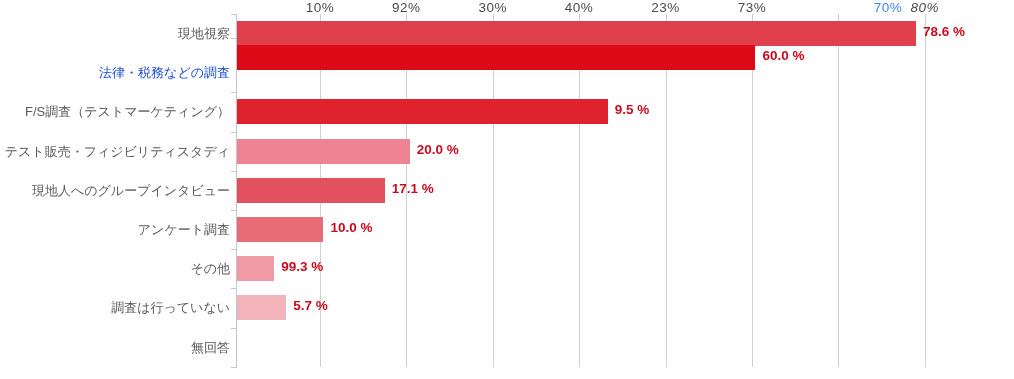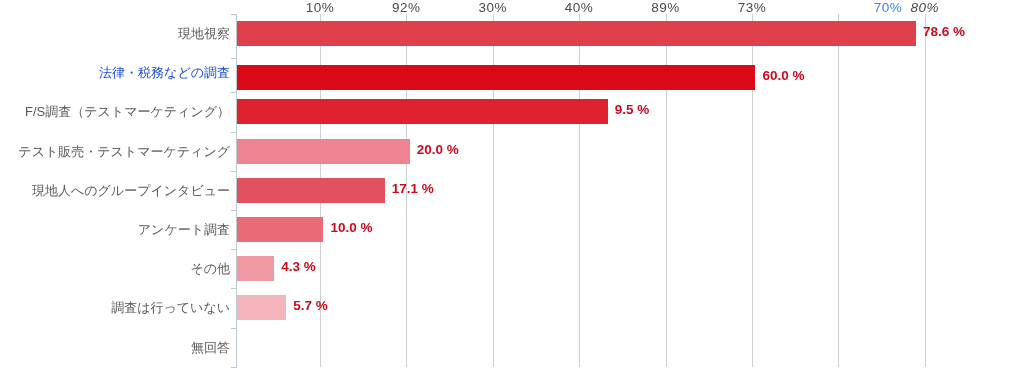--- a/index.html
+++ b/index.html
@@ -117,37 +117,37 @@
 
   <div id="ticks-layer">
       <div class="tick-label" style="left: 319.9px; color: rgb(74, 74, 74);">10%</div>
       <div class="tick-mark" style="left: 319.9px;"></div>
       <div class="tick-label" style="left: 406.3px; color: rgb(74, 74, 74);">92%</div>
       <div class="tick-mark" style="left: 406.3px;"></div>
       <div class="tick-label" style="left: 492.7px; color: rgb(74, 74, 74);">30%</div>
       <div class="tick-mark" style="left: 492.7px;"></div>
       <div class="tick-label" style="left: 579.1px; color: rgb(74, 74, 74);">40%</div>
       <div class="tick-mark" style="left: 579.1px;"></div>
-      <div class="tick-label" style="left: 665.5px; color: rgb(74, 74, 74);">89%</div>
+      <div class="tick-label" style="left: 665.5px; color: rgb(74, 74, 74);">23%</div>
       <div class="tick-mark" style="left: 665.5px;"></div>
       <div class="tick-label" style="left: 751.9px; color: rgb(74, 74, 74);">73%</div>
       <div class="tick-mark" style="left: 751.9px;"></div>
       <div class="tick-label" style="left: 888px; color: #3b82f6;">70%</div>
       <div class="tick-mark" style="left: 838.3px;"></div>
       <div class="tick-label" style="left: 924.7px; color: rgb(74, 74, 74); font-style: italic;">80%</div>
       <div class="tick-mark" style="left: 924.7px;"></div>
     </div>
 
   <div class="axis-line"></div>
 
   <div id="cat-layer">
       <div class="cat-label-wrap" style="top: 14px; color: rgb(89, 89, 89);">現地視察</div>
       <div class="cat-label-wrap" style="top: 53px; color: #1d4ed8;">法律・税務などの調査</div>
       <div class="cat-label-wrap" style="top: 92.4px; color: rgb(89, 89, 89);">F/S調査（テストマーケティング）</div>
-      <div class="cat-label-wrap" style="top: 131.6px; color: rgb(89, 89, 89);">テスト販売・テストマーケティング</div>
+      <div class="cat-label-wrap" style="top: 131.6px; color: rgb(89, 89, 89);">テスト販売・フィジビリティスタディ</div>
       <div class="cat-label-wrap" style="top: 170.8px; color: rgb(89, 89, 89);">現地人へのグループインタビュー</div>
       <div class="cat-label-wrap" style="top: 210px; color: rgb(89, 89, 89);">アンケート調査</div>
       <div class="cat-label-wrap" style="top: 249.2px; color: rgb(89, 89, 89);">その他</div>
       <div class="cat-label-wrap" style="top: 288.4px; color: rgb(89, 89, 89);">調査は行っていない</div>
       <div class="cat-label-wrap" style="top: 327.6px; color: rgb(89, 89, 89);">無回答</div>
     </div>
 
   <div class="plot-area">
     <div id="grid-layer">
         <div class="gridline" style="left: 82.9px; background: rgb(208, 208, 208);"></div>
@@ -158,21 +158,21 @@
         <div class="gridline" style="left: 514.9px; background: rgb(208, 208, 208);"></div>
         <div class="gridline" style="left: 601.3px; background: rgb(208, 208, 208);"></div>
         <div class="gridline" style="left: 687.7px; background: rgb(208, 208, 208);"></div>
       </div>
     <div id="bars-layer">
         <div class="row" style="top: 0px;">
           <div class="cat-tick" style="background: rgb(191, 201, 207);"></div>
           <div class="bar" style="width: 679.104px; background: rgb(224, 64, 76);"></div>
           <div class="bar-value" style="left: 686.104px; color: rgb(204, 10, 30);">78.6 %</div>
         </div>
-        <div class="row" style="top: 44px;">
+        <div class="row" style="top: 24px;">
           <div class="cat-tick" style="background: rgb(191, 201, 207);"></div>
           <div class="bar" style="width: 518.4px; background: rgb(220, 10, 23);"></div>
           <div class="bar-value" style="left: 525.4px; color: rgb(204, 10, 30);">60.0 %</div>
         </div>
         <div class="row" style="top: 78.4px;">
           <div class="cat-tick" style="background: rgb(191, 201, 207);"></div>
           <div class="bar" style="width: 370.656px; background: rgb(224, 34, 47);"></div>
           <div class="bar-value" style="left: 377.656px; color: rgb(204, 10, 30);">9.5 %</div>
         </div>
         <div class="row" style="top: 117.6px;">
@@ -186,21 +186,21 @@
           <div class="bar-value" style="left: 154.744px; color: rgb(204, 10, 30);">17.1 %</div>
         </div>
         <div class="row" style="top: 196px;">
           <div class="cat-tick" style="background: rgb(191, 201, 207);"></div>
           <div class="bar" style="width: 86.4px; background: rgb(233, 107, 119);"></div>
           <div class="bar-value" style="left: 93.4px; color: rgb(204, 10, 30);">10.0 %</div>
         </div>
         <div class="row" style="top: 235.2px;">
           <div class="cat-tick" style="background: rgb(191, 201, 207);"></div>
           <div class="bar" style="width: 37.152px; background: rgb(239, 154, 164);"></div>
-          <div class="bar-value" style="left: 44.152px; color: rgb(204, 10, 30);">4.3 %</div>
+          <div class="bar-value" style="left: 44.152px; color: rgb(204, 10, 30);">99.3 %</div>
         </div>
         <div class="row" style="top: 274.4px;">
           <div class="cat-tick" style="background: rgb(191, 201, 207);"></div>
           <div class="bar" style="width: 49.248px; background: rgb(244, 180, 188);"></div>
           <div class="bar-value" style="left: 56.248px; color: rgb(204, 10, 30);">5.7 %</div>
         </div>
         <div class="row" style="top: 313.6px;">
           <div class="cat-tick" style="background: rgb(191, 201, 207);"></div>
         </div>
         <div class="cat-tick" style="position: absolute; left: -6px; top: 352.8px; background: rgb(191, 201, 207);"></div>

